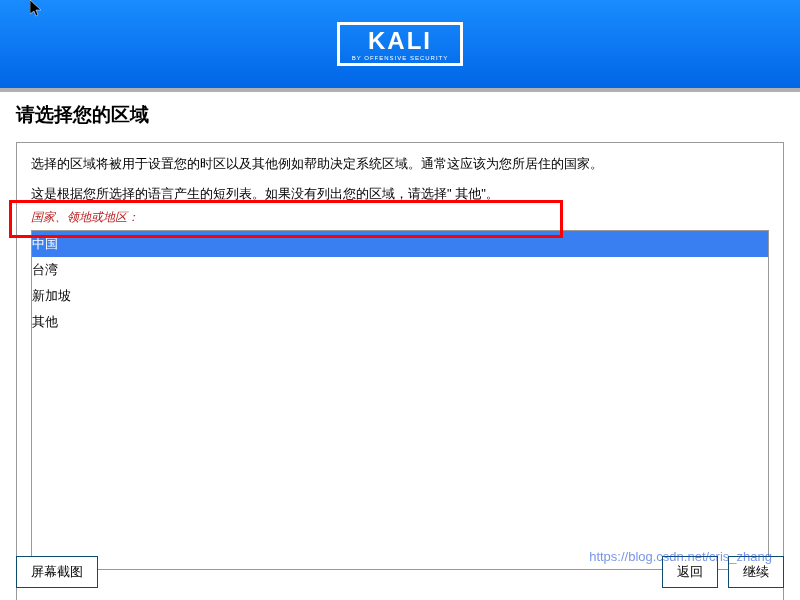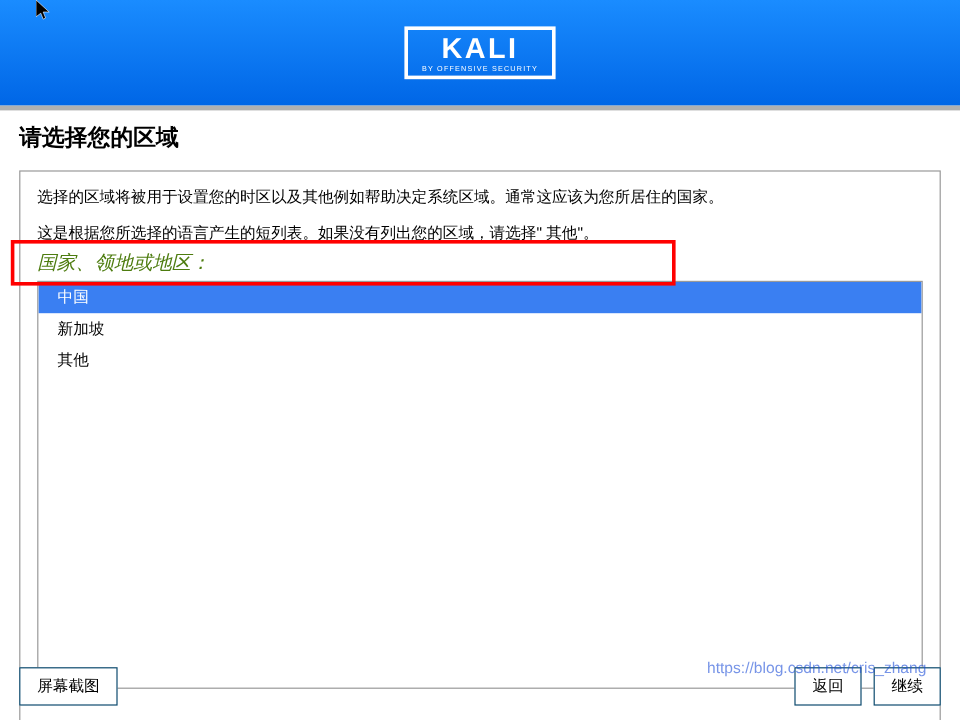--- a/index.html
+++ b/index.html
@@ -64,32 +64,32 @@
     }
     .desc1 {
       font-size: 13px;
       margin-bottom: 12px;
     }
     .desc2 {
       font-size: 13px;
       margin-bottom: 6px;
     }
     .listlabel {
-      font-size: 16px;
+      font-size: 12px;
       font-style: italic;
-      color: #4d7c0f;
+      color: #b91c1c;
       margin-bottom: 4px;
     }
     .listbox {
       border: 1px solid #999;
       height: 340px;
       overflow: auto;
     }
     .list-item {
-      padding: 4px 16px;
+      padding: 4px 0;
       font-size: 13px;
       cursor: default;
     }
     .list-item.selected {
       background: #3a7ff2;
       color: #fff;
     }
     .highlight-box {
       position: absolute;
       border: 3px solid #ff0000;
@@ -146,20 +146,21 @@
 <div class="divider"></div>
 
 <div class="title">请选择您的区域</div>
 
 <div class="content-panel">
   <div class="desc1">选择的区域将被用于设置您的时区以及其他例如帮助决定系统区域。通常这应该为您所居住的国家。</div>
   <div class="desc2">这是根据您所选择的语言产生的短列表。如果没有列出您的区域，请选择" 其他"。</div>
   <div class="listlabel">国家、领地或地区：</div>
   <div class="listbox" id="listbox">
       <div class="list-item selected">中国</div>
+      <div class="list-item">台湾</div>
       <div class="list-item">新加坡</div>
       <div class="list-item">其他</div>
     </div>
 </div>
 
 <div class="highlight-box"></div>
 
 <div class="footer">
   <button class="btn">屏幕截图</button>
   <div class="footer-right">

